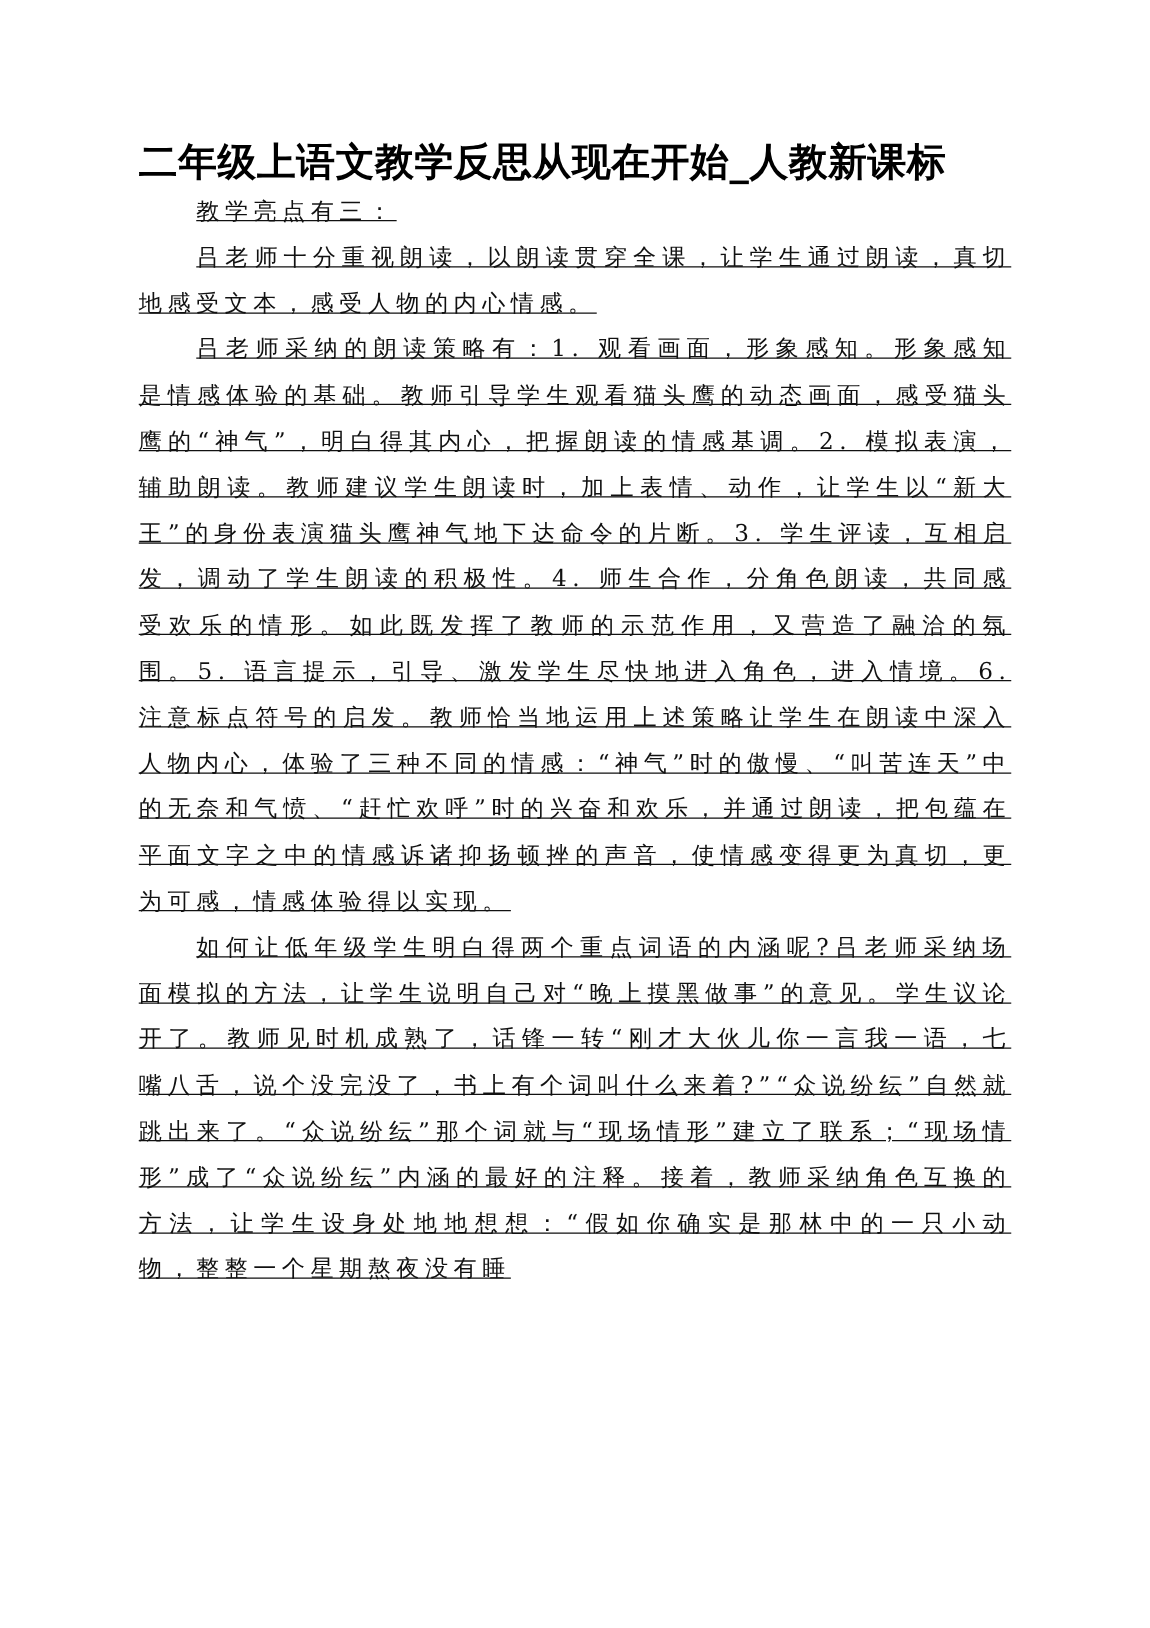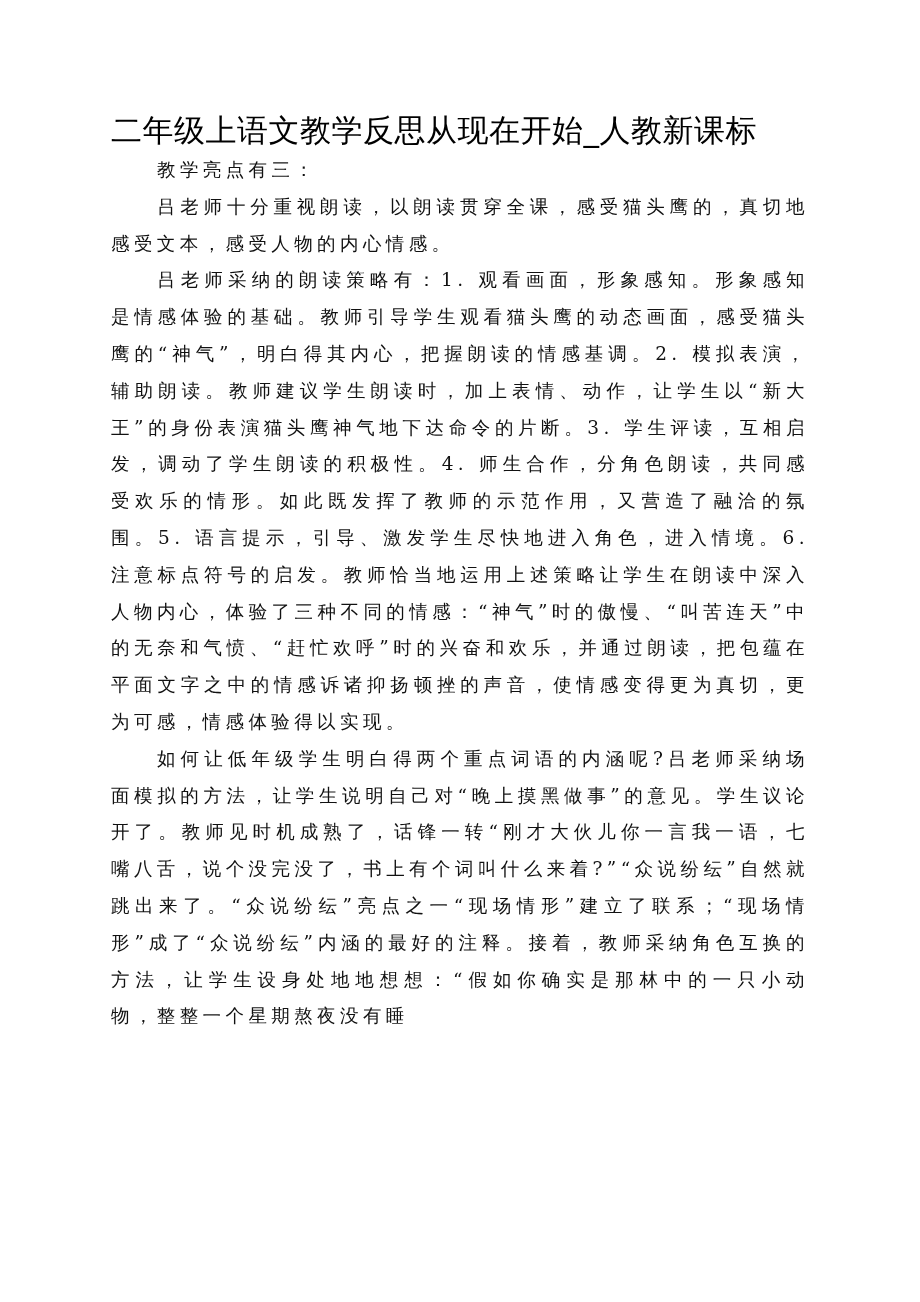--- a/index.html
+++ b/index.html
@@ -17,43 +17,44 @@
   }
   .page {
     position: absolute;
     left: 111px;
     top: 108px;
     width: 698px;
   }
   .title {
     font-family: "DejaVu Sans", "Liberation Sans", sans-serif;
     font-size: 31px;
-    font-weight: normal;
+    font-weight: bold;
     letter-spacing: 0.5px;
     line-height: 44px;
     margin: 0;
     white-space: nowrap;
     color: #000;
   }
   .para {
     font-size: 18.5px;
     line-height: 36.8px;
     margin: 0;
     text-align: justify;
     text-align-last: left;
     letter-spacing: 4.4px;
     text-indent: 46px;
     word-break: break-all;
+    text-decoration: underline;
   }
   .para.first {
     margin-top: 0;
   }
 </style>
 </head>
 <body>
 
 <div class="page">
   <h1 class="title">二年级上语文教学反思从现在开始_人教新课标</h1>
   <p class="para first">教学亮点有三：</p>
-  <p class="para">吕老师十分重视朗读，以朗读贯穿全课，感受猫头鹰的，真切地感受文本，感受人物的内心情感。</p>
+  <p class="para">吕老师十分重视朗读，以朗读贯穿全课，让学生通过朗读，真切地感受文本，感受人物的内心情感。</p>
   <p class="para">吕老师采纳的朗读策略有：1. 观看画面，形象感知。形象感知是情感体验的基础。教师引导学生观看猫头鹰的动态画面，感受猫头鹰的“神气”，明白得其内心，把握朗读的情感基调。2. 模拟表演，辅助朗读。教师建议学生朗读时，加上表情、动作，让学生以“新大王”的身份表演猫头鹰神气地下达命令的片断。3. 学生评读，互相启发，调动了学生朗读的积极性。4. 师生合作，分角色朗读，共同感受欢乐的情形。如此既发挥了教师的示范作用，又营造了融洽的氛围。5. 语言提示，引导、激发学生尽快地进入角色，进入情境。6. 注意标点符号的启发。教师恰当地运用上述策略让学生在朗读中深入人物内心，体验了三种不同的情感：“神气”时的傲慢、“叫苦连天”中的无奈和气愤、“赶忙欢呼”时的兴奋和欢乐，并通过朗读，把包蕴在平面文字之中的情感诉诸抑扬顿挫的声音，使情感变得更为真切，更为可感，情感体验得以实现。</p>
-  <p class="para">如何让低年级学生明白得两个重点词语的内涵呢?吕老师采纳场面模拟的方法，让学生说明自己对“晚上摸黑做事”的意见。学生议论开了。教师见时机成熟了，话锋一转“刚才大伙儿你一言我一语，七嘴八舌，说个没完没了，书上有个词叫什么来着?”“众说纷纭”自然就跳出来了。“众说纷纭”亮点之一“现场情形”建立了联系；“现场情形”成了“众说纷纭”内涵的最好的注释。接着，教师采纳角色互换的方法，让学生设身处地地想想：“假如你确实是那林中的一只小动物，整整一个星期熬夜没有睡</p>
+  <p class="para">如何让低年级学生明白得两个重点词语的内涵呢?吕老师采纳场面模拟的方法，让学生说明自己对“晚上摸黑做事”的意见。学生议论开了。教师见时机成熟了，话锋一转“刚才大伙儿你一言我一语，七嘴八舌，说个没完没了，书上有个词叫什么来着?”“众说纷纭”自然就跳出来了。“众说纷纭”那个词就与“现场情形”建立了联系；“现场情形”成了“众说纷纭”内涵的最好的注释。接着，教师采纳角色互换的方法，让学生设身处地地想想：“假如你确实是那林中的一只小动物，整整一个星期熬夜没有睡</p>
 </div>
 
 </body></html>

